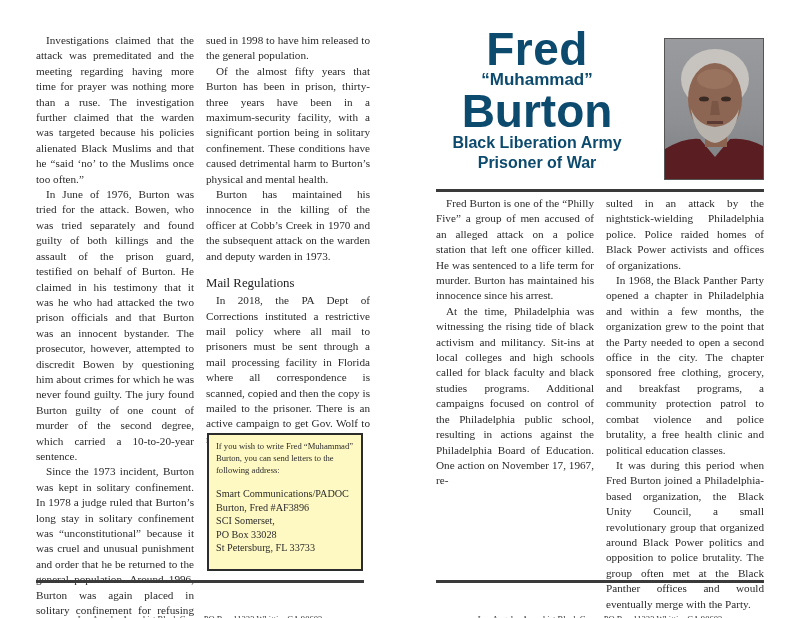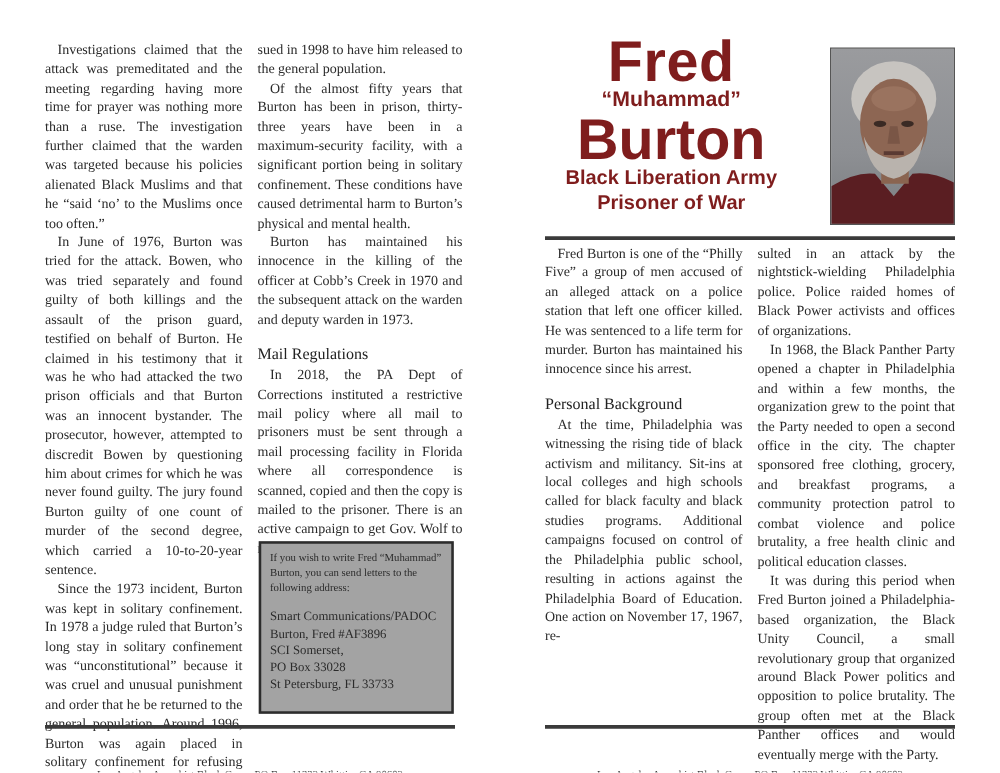--- a/index.html
+++ b/index.html
@@ -13,34 +13,34 @@
   .col p { margin: 0; text-indent: 10px; }
   .col p.noindent { text-indent: 0; }
   .col h3 { font-family: "Liberation Serif", serif; font-weight: normal; font-size: 12.8px;
             margin: 12px 0 2px 0; line-height: 15px; color: #222; }
 
   
   #left-col-1 { left: 36px; top: 33px; width: 158px; }
   #left-col-2 { left: 206px; top: 33px; width: 164px; }
 
   .address-box { position: absolute; left: 207px; top: 433px; width: 156px; height: 138px;
-                 background: #a3a3a3; border: 2px solid #2c2c2c; padding: 0; box-sizing: border-box; }
+                 background: #fef9c3; border: 2px solid #2c2c2c; padding: 0; box-sizing: border-box; }
   .address-box .intro { position: absolute; left: 7px; top: 5px; width: 140px;
                         font-size: 8.6px; line-height: 12px; text-align: left; color: #2b2b2b; }
   .address-box .addr { position: absolute; left: 7px; top: 52px; width: 146px;
                        font-size: 10.2px; line-height: 13.6px; color: #2b2b2b; }
   .address-box .addr div { white-space: nowrap; }
 
   .rule { position: absolute; left: 36px; width: 328px; height: 3px; background: #3a3a3a; }
   .footer { position: absolute; left: 36px; width: 328px; text-align: center;
             font-size: 8.6px; color: #333; white-space: pre; margin-top: 28px; }
 
   
   .title-block { position: absolute; left: 26px; top: 28px; width: 222px; text-align: center;
-                 font-family: "Liberation Sans", sans-serif; font-weight: bold; color: #7f1d1d; }
+                 font-family: "Liberation Sans", sans-serif; font-weight: bold; color: #0c4a6e; }
   .title-fred { font-size: 46px; line-height: 42px; letter-spacing: 0.5px; }
   .title-nick { font-size: 17px; line-height: 18px; margin-top: 1px; }
   .title-last { font-size: 46px; line-height: 44px; margin-top: 0px; }
   .title-sub  { font-size: 16px; line-height: 20px; }
   .title-sub2 { font-size: 16px; line-height: 20px; }
 
   .photo { position: absolute; left: 264px; top: 38px; width: 100px; height: 142px;
            border: 1px solid #555; box-sizing: border-box; overflow: hidden;
            background: linear-gradient(180deg, #9a9b9e 0%, #8d8f93 60%, #7a7d80 100%); }
 
@@ -112,21 +112,20 @@
       <path d="M47 62 L45 76 L55 76 L53 62 Z" fill="#7a5646"></path>
 
       <rect x="42" y="82" width="16" height="3" fill="#5a3a33"></rect>
     </svg>
   </div>
 
   <div class="header-rule"></div>
 
   <div class="col" id="right-col-1">
     <p>Fred Burton is one of the “Philly Five” a group of men accused of an alleged attack on a police station that left one officer killed. He was sentenced to a life term for murder. Burton has maintained his innocence since his arrest.</p>
-    <h3>Personal Background</h3>
     <p>At the time, Philadelphia was witnessing the rising tide of black activism and militancy. Sit-ins at local colleges and high schools called for black faculty and black studies programs. Additional campaigns focused on control of the Philadelphia public school, resulting in actions against the Philadelphia Board of Education. One action on November 17, 1967, re-</p>
   </div>
 
   <div class="col" id="right-col-2">
     <p class="noindent">sulted in an attack by the nightstick-wielding Philadelphia police. Police raided homes of Black Power activists and offices of organizations.</p>
     <p>In 1968, the Black Panther Party opened a chapter in Philadelphia and within a few months, the organization grew to the point that the Party needed to open a second office in the city. The chapter sponsored free clothing, grocery, and breakfast programs, a community protection patrol to combat violence and police brutality, a free health clinic and political education classes.</p>
     <p>It was during this period when Fred Burton joined a Philadelphia-based organization, the Black Unity Council, a small revolutionary group that organized around Black Power politics and opposition to police brutality. The group often met at the Black Panther offices and would eventually merge with the Party.</p>
   </div>
 
   <div class="rule" style="top:580px;"></div>

